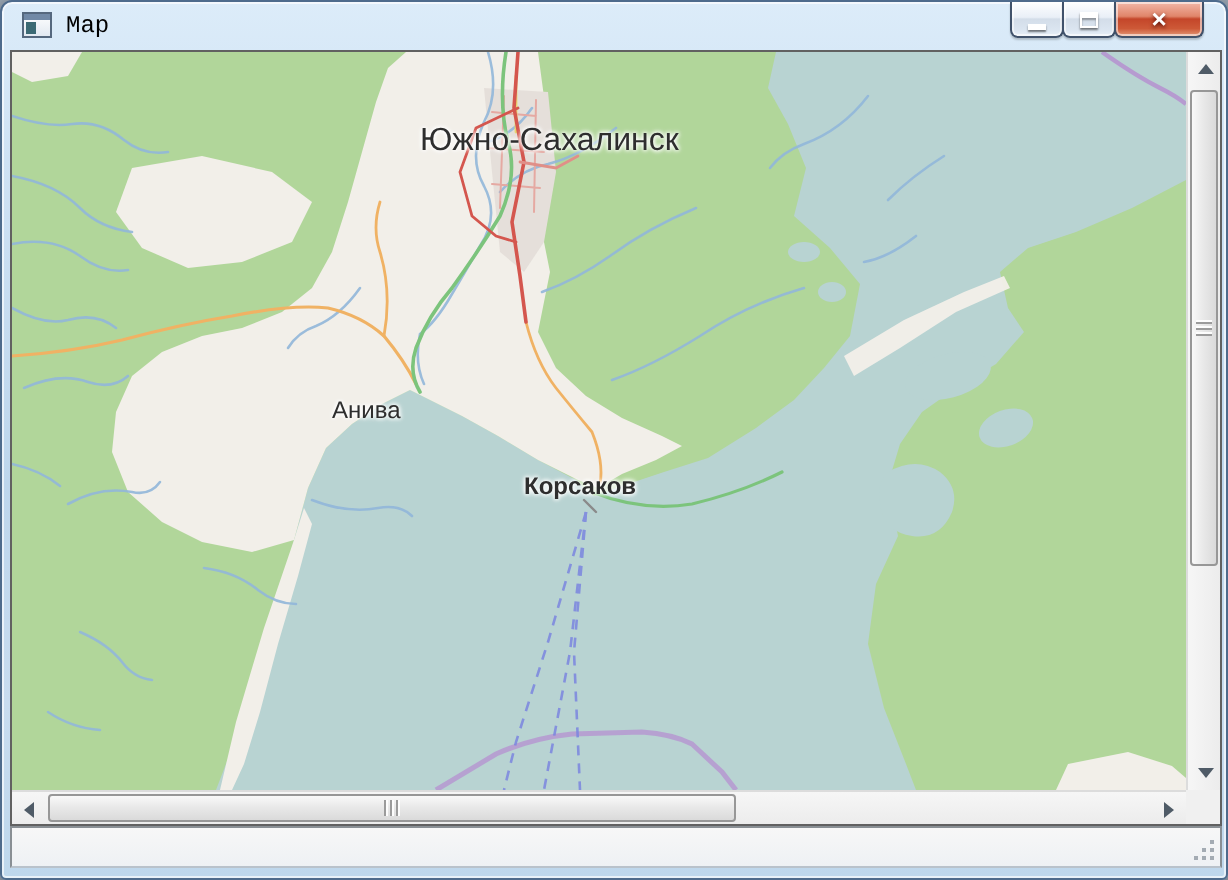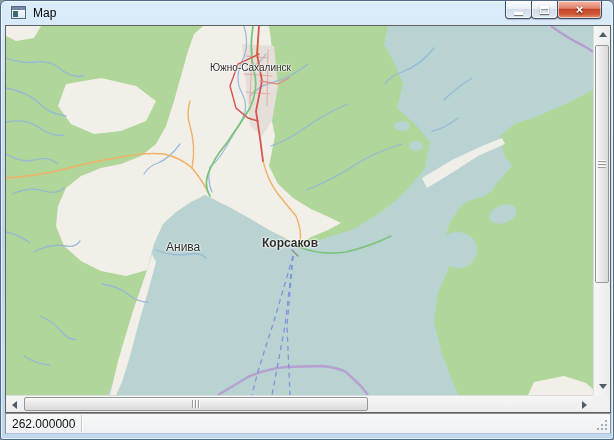--- a/index.html
+++ b/index.html
@@ -8,21 +8,21 @@
 
   .window{
     position:relative;width:614px;height:440px;
     border:1px solid #4e6b8c;border-radius:6px 6px 3px 3px;
     background:linear-gradient(180deg,#dcecf9 0%,#cfe2f4 18%,#bdd6ec 55%,#c8dcEF 80%,#bed7ec 100%);
     box-shadow:inset 0 0 0 1px rgba(255,255,255,.65), 0 2px 8px rgba(0,0,0,.45);
     overflow:hidden;
   }
 
   
-  .titlebar{position:absolute;left:0;top:0;right:0;height:22px;display:flex;align-items:center;}
+  .titlebar{position:absolute;left:0;top:0;right:0;height:22px;display:flex;align-items:center;font-family:Liberation Mono, monospace;}
   .app-icon{width:15px;height:13px;margin-left:10px;margin-top:1px;
     border:1px solid #55687e;background:linear-gradient(#ffffff,#e2e9f1);position:relative;}
   .app-icon::before{content:"";position:absolute;left:0;top:0;right:0;height:3px;background:#7189a6;}
   .app-icon::after{content:"";position:absolute;left:1px;top:4px;width:5px;height:6px;background:#3c6a74;}
   .title-text{margin-left:7px;font-size:12px;color:#000;margin-top:1px;}
 
   .caption-buttons{position:absolute;right:11px;top:0;display:flex;}
   .cap-btn{height:18px;border:1px solid #40526b;border-top:none;
     border-radius:0 0 4px 4px;position:relative;
     box-shadow:inset 0 0 0 1px rgba(255,255,255,.55), 0 1px 1px rgba(0,0,0,.2);
@@ -41,21 +41,21 @@
 
   
   .map-widget{position:absolute;left:4px;top:24px;width:606px;height:388px;
     border:1px solid #616161;background:#f0f0f0;
     display:grid;grid-template-columns:1fr 17px;grid-template-rows:1fr 17px;}
   .viewport{position:relative;overflow:hidden;background:#b8d3d2;}
   .viewport svg{display:block;width:100%;height:100%;}
 
   .map-label{position:absolute;color:#2e2e2e;white-space:nowrap;
     text-shadow:0 0 2px #fff,0 0 2px #fff,0 0 3px #fff;pointer-events:none;}
-  .lbl-city{font-size:10px;}
+  .lbl-city{font-size:16px;}
   .lbl-town{font-size:12px;}
 
   
   .vscroll{position:relative;background:linear-gradient(90deg,#f6f6f6,#ececec);border-left:1px solid #dcdcdc;}
   .hscroll{position:relative;background:linear-gradient(180deg,#f6f6f6,#ececec);border-top:1px solid #dcdcdc;}
   .sb-btn{position:absolute;width:17px;height:17px;display:flex;align-items:center;justify-content:center;}
   .arr{width:0;height:0;}
   .arr-up{border-left:4px solid transparent;border-right:4px solid transparent;border-bottom:5px solid #4f5b67;}
   .arr-down{border-left:4px solid transparent;border-right:4px solid transparent;border-top:5px solid #4f5b67;}
   .arr-left{border-top:4px solid transparent;border-bottom:4px solid transparent;border-right:5px solid #4f5b67;}
@@ -178,21 +178,21 @@
         </g>
 
         <g fill="none" stroke="#7b86e0" stroke-width="1.3" stroke-dasharray="5,4" opacity=".85">
           <path d="M287,230 L268,295 L252,345 L246,369"></path>
           <path d="M287,230 L279,300 L266,369"></path>
           <path d="M287,230 L281,300 L284,369"></path>
         </g>
       </svg>
 
       <div class="map-label lbl-city" style="left:204px;top:36px;">Южно-Сахалинск</div>
-      <div class="map-label lbl-town" style="left:160px;top:172px;margin-top:42px;">Анива</div>
+      <div class="map-label lbl-town" style="left:160px;top:172px;">Анива</div>
       <div class="map-label lbl-town" style="left:256px;top:210px;font-weight:bold;">Корсаков</div>
     </div>
 
     <div class="vscroll">
       <div class="sb-btn" style="top:0;left:0;">
         <span class="arr arr-up"></span>
       </div>
       <div class="thumb thumb-v">
         <span class="grip-v"></span>
       </div>
@@ -210,17 +210,16 @@
       </div>
       <div class="sb-btn" style="right:0;top:0;">
         <span class="arr arr-right"></span>
       </div>
     </div>
 
     <div class="sb-corner"></div>
   </div>
 
   <div class="statusbar">
-    <div class="status-field">262.000000</div>
     <div class="resize-grip"></div>
   </div>
 
 </div>
 
 </body></html>

